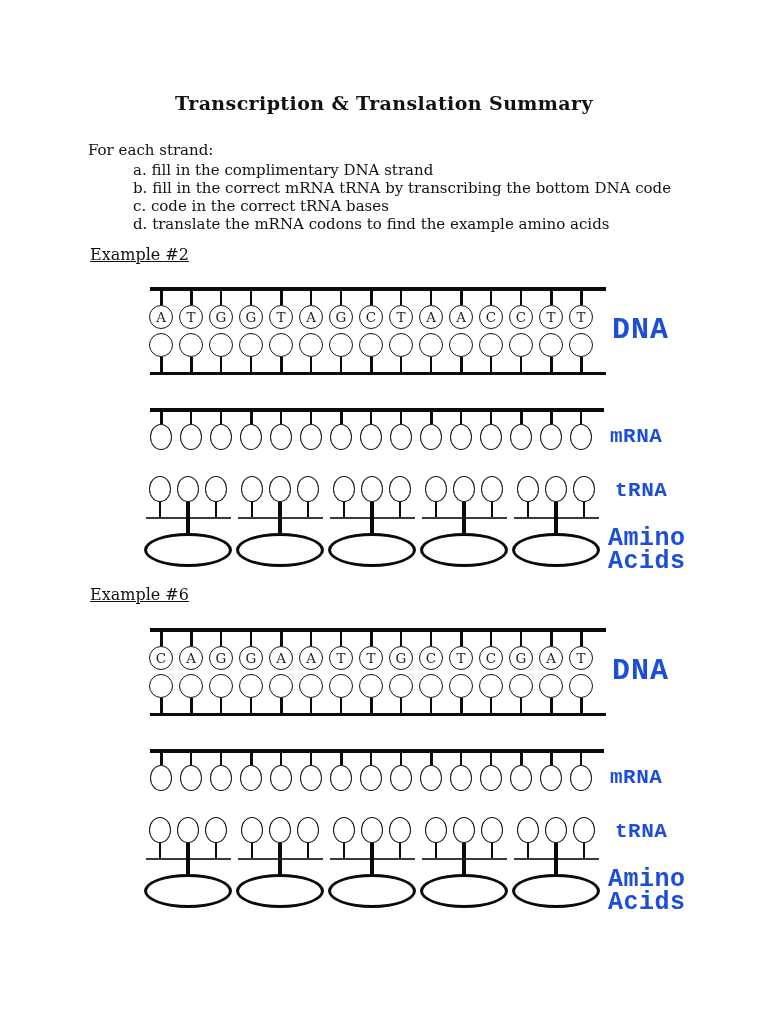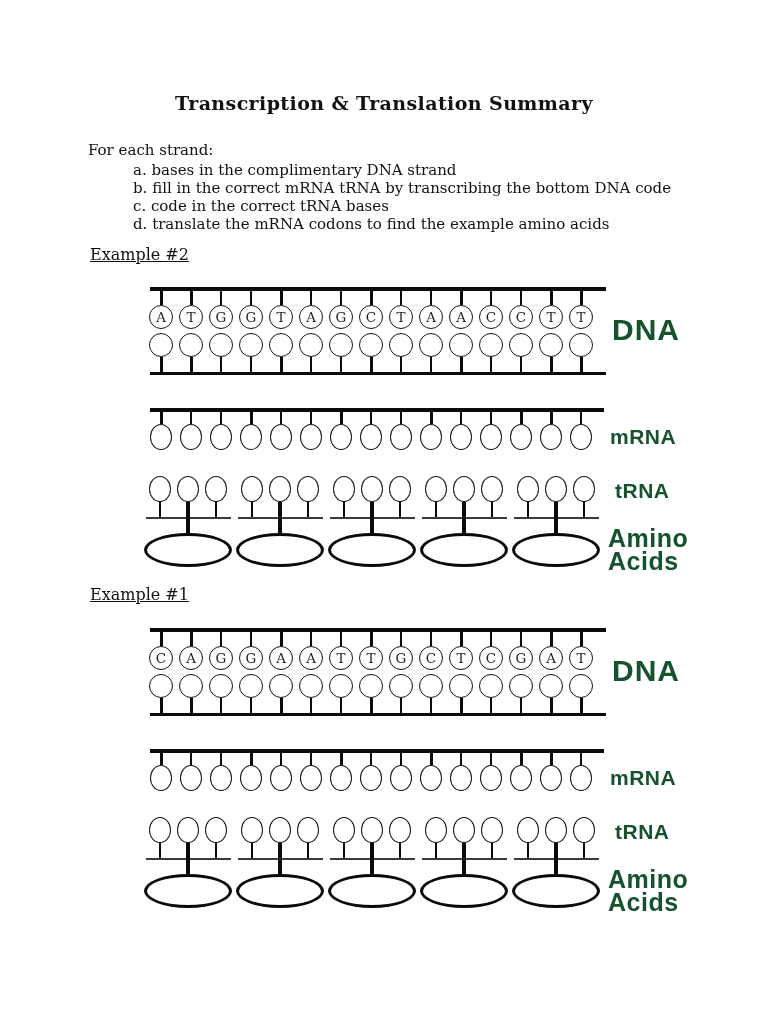--- a/index.html
+++ b/index.html
@@ -28,33 +28,33 @@
     position:absolute;box-sizing:border-box;
     border:1.7px solid #141414;border-radius:50%;
     background:#fff;display:flex;align-items:center;justify-content:center;
     font-size:13.5px;font-family:"DejaVu Serif", serif;color:#222;
   }
   .ellipse{
     position:absolute;box-sizing:border-box;
     border:3.5px solid #0a0a0a;border-radius:50%;background:#fff;
   }
   .side-label{
-    position:absolute;font-weight:bold;color:#14532d;
-    font-family:Liberation Sans, sans-serif;white-space:nowrap;
+    position:absolute;font-weight:bold;color:#1d4ed8;
+    font-family:Liberation Mono, monospace;white-space:nowrap;
   }
   .dna-label{font-size:30px;letter-spacing:1px;}
   .small-label{font-size:21px;letter-spacing:.5px;}
   .amino-label{font-size:25px;line-height:23px;letter-spacing:.5px;}
 </style>
 </head>
 <body>
 
 <div class="abs page-title">Transcription &amp; Translation Summary</div>
 <div class="abs intro-line">For each strand:</div>
-<div class="abs instr" style="top:161px">a. bases in the complimentary DNA strand</div>
+<div class="abs instr" style="top:161px">a. fill in the complimentary DNA strand</div>
 <div class="abs instr" style="top:179px">b. fill in the correct mRNA tRNA by transcribing the bottom DNA code</div>
 <div class="abs instr" style="top:197px">c. code in the correct tRNA bases</div>
 <div class="abs instr" style="top:215px">d. translate the mRNA codons to find the example amino acids</div>
 
 <div class="abs ex-heading" style="top:245px">Example #2</div>
 <div class="diagram" style="top:287px">
     <div class="bar" style="left: 150px; top: 0px; width: 456px; height: 4px; background: rgb(10, 10, 10);"></div>
     <div class="bar" style="left: 150px; top: 85px; width: 456px; height: 3px; background: rgb(10, 10, 10);"></div>
     <div class="tick" style="left: 159.5px; top: 4px; width: 3px; height: 14px;"></div>
     <div class="circle" style="left: 149px; top: 18px; width: 24px; height: 24px;">
@@ -219,21 +219,21 @@
     <div class="circle" style="left: 573px; top: 189px; width: 22px; height: 26px;"></div>
     <div class="tick" style="left: 583px; top: 215px; width: 2px; height: 15px;"></div>
     <div class="ellipse" style="left: 512px; top: 246px; width: 88px; height: 34px;"></div>
     <div class="side-label small-label" style="left: 615px; top: 192px;">tRNA</div>
     <div class="side-label amino-label" style="left: 608px; top: 240px;">
       <div>Amino</div>
       <div>Acids</div>
     </div>
   </div>
 
-<div class="abs ex-heading" style="top:585px">Example #1</div>
+<div class="abs ex-heading" style="top:585px">Example #6</div>
 <div class="diagram" style="top:628px">
     <div class="bar" style="left: 150px; top: 0px; width: 456px; height: 4px; background: rgb(10, 10, 10);"></div>
     <div class="bar" style="left: 150px; top: 85px; width: 456px; height: 3px; background: rgb(10, 10, 10);"></div>
     <div class="tick" style="left: 159.5px; top: 4px; width: 3px; height: 14px;"></div>
     <div class="circle" style="left: 149px; top: 18px; width: 24px; height: 24px;">
       <span>C</span>
     </div>
     <div class="circle" style="left: 149px; top: 46px; width: 24px; height: 24px;"></div>
     <div class="tick" style="left: 159.5px; top: 70px; width: 3px; height: 15px;"></div>
     <div class="tick" style="left: 189.5px; top: 4px; width: 3px; height: 14px;"></div>

